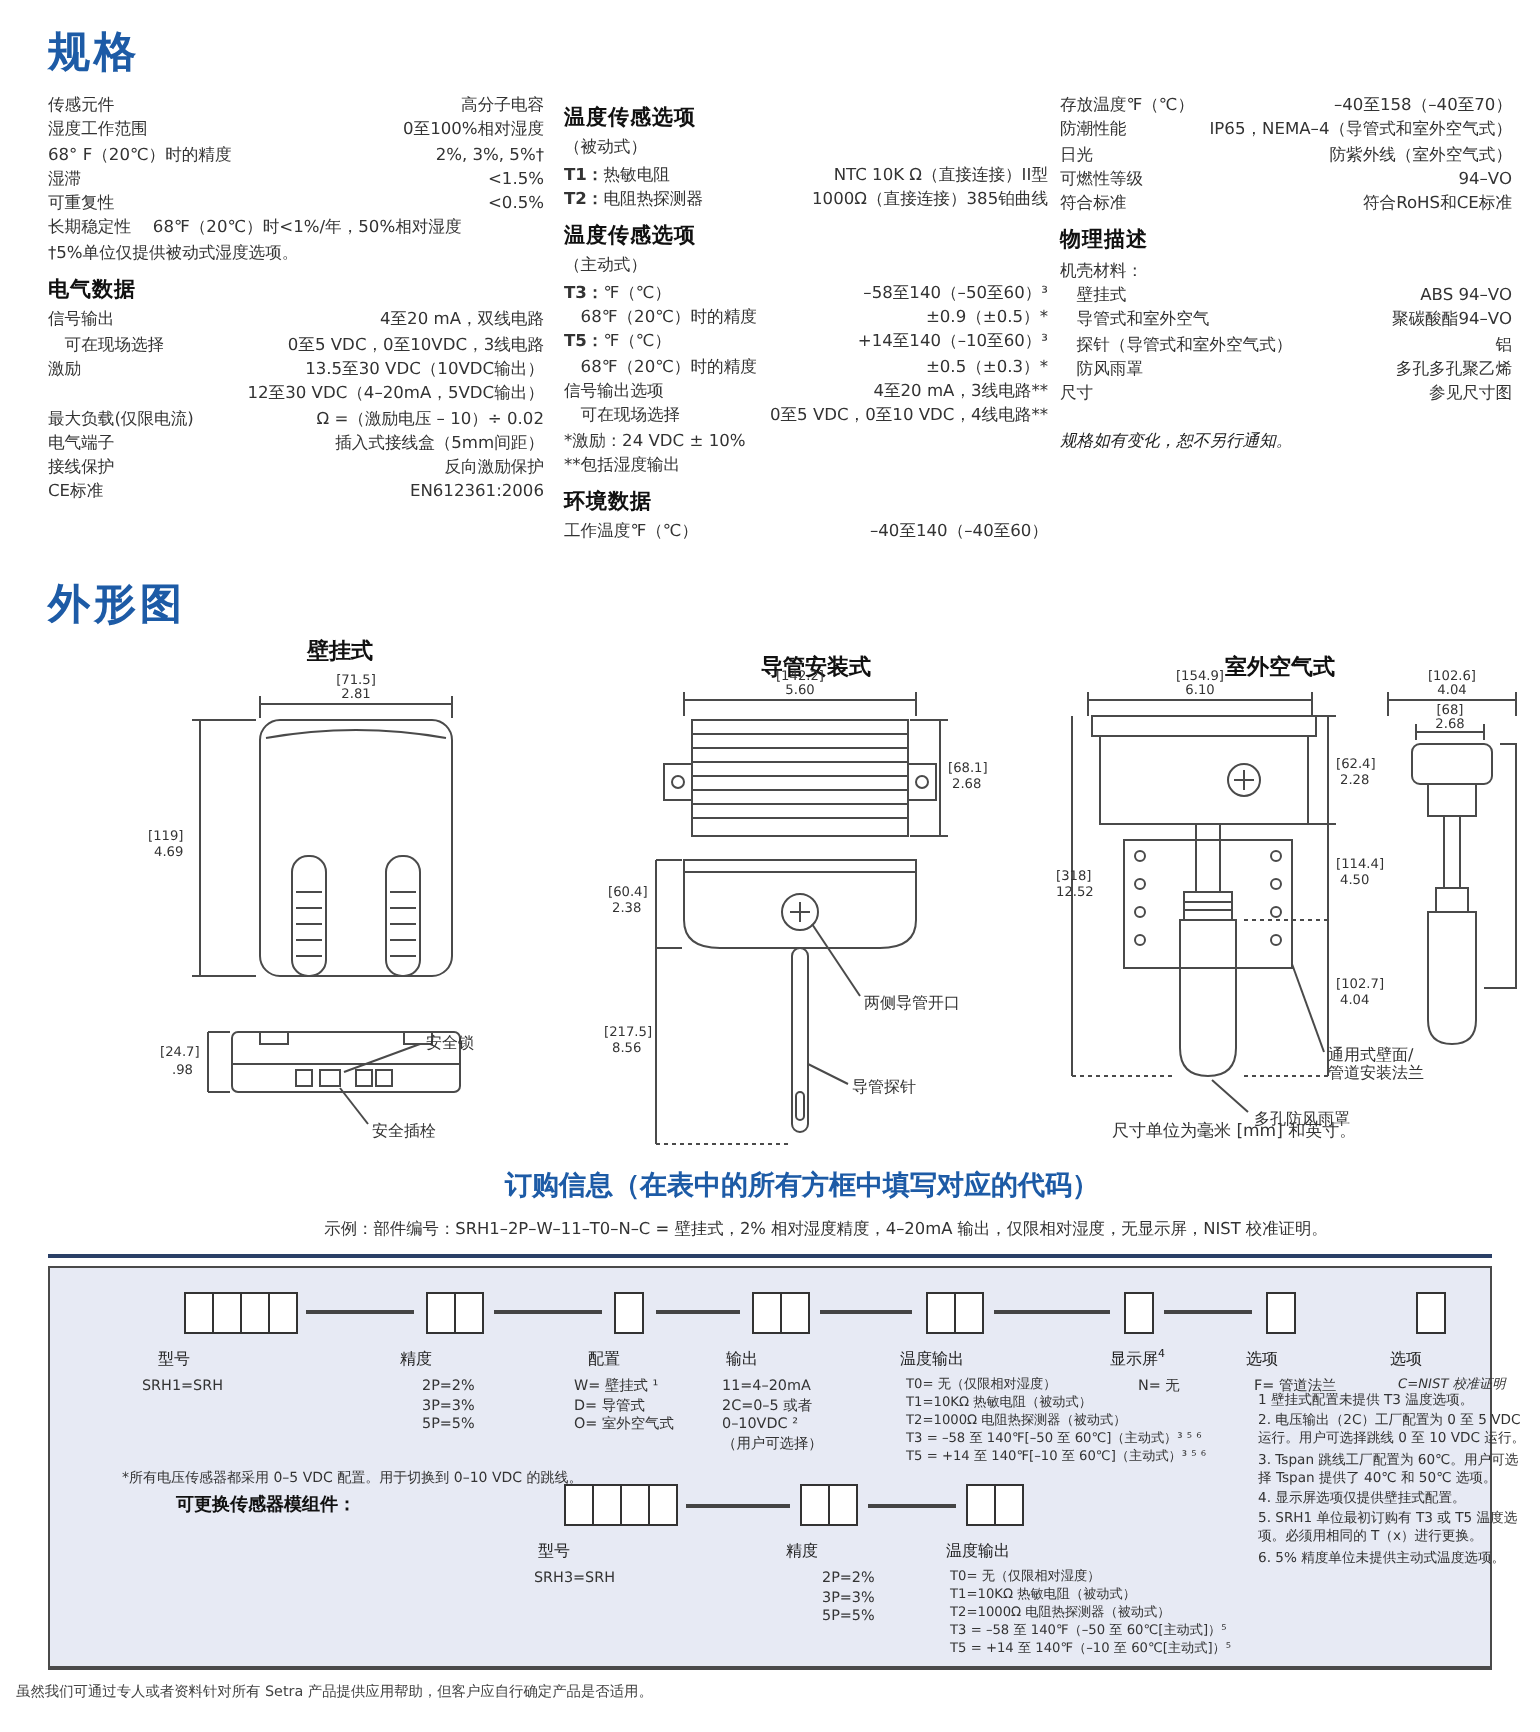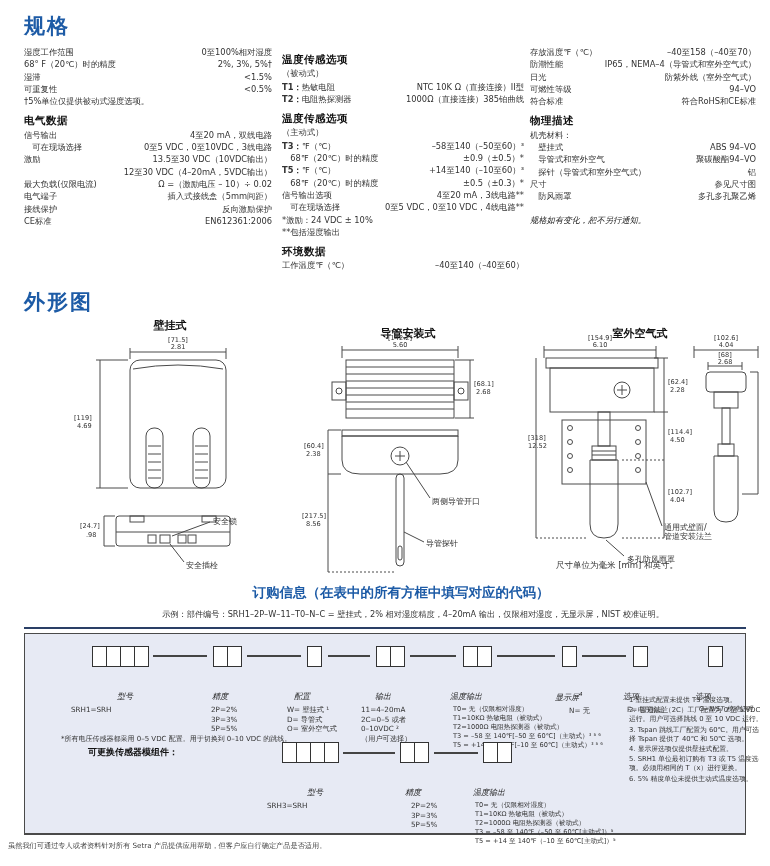--- a/index.html
+++ b/index.html
@@ -23,56 +23,61 @@
   
   .h-order{position:absolute;width:100%;text-align:center;font-size:13.5px;font-weight:bold;color:#1d5ba6;padding-left:16px;}
   .example{position:absolute;width:100%;text-align:center;font-size:8.2px;color:#333;margin-left:28px;}
   .rule{position:absolute;left:24px;width:722px;height:2px;background:#2a3f66;}
   .obox-frame{position:absolute;left:24px;top:633px;width:720px;height:199px;background:#e7eaf4;
               border:1px solid #4a4a4a;border-bottom-width:2px;}
   .ocol{position:absolute;top:12px;}
   .ocol2{position:absolute;top:108px;}
   .obxrow{display:flex;}
   .codebox{width:13px;height:19px;background:#fff;border:1px solid #333;margin-left:-1px;}
-  .olabel{font-size:8px;color:#222;margin-top:24px;text-align:right;font-style:italic;}
+  .olabel{font-size:8px;color:#222;margin-top:7px;text-align:left;}
   .olabel sup{font-size:5.5px;}
   .ovals{margin-top:3px;font-size:7.2px;line-height:9.5px;color:#333;}
   .oval{white-space:nowrap;}
   .dash{position:absolute;height:2px;background:#444;}
   .lfoot{position:absolute;font-size:7px;color:#333;}
   .rep-h{position:absolute;font-size:9px;font-weight:bold;color:#111;margin-left:27px;}
   .rep-ex{position:absolute;font-size:7.2px;color:#333;}
   .fnotes{position:absolute;font-size:6.8px;line-height:9.2px;color:#333;}
   .fnote{margin-bottom:1px;}
   .footer{position:absolute;font-size:7.2px;color:#444;}
   .ovals.small{font-size:6.6px;line-height:9px;}
 </style>
 </head>
 <body>
 
 <div class="page">
 
   <div class="h-main" style="left:24px;top:12px;">规格</div>
   <div class="spec-col" style="left:24px;top:46px;width:248px;">
       <div class="srow">
+        <span class="sl">传感元件</span>
+        <span class="sv">高分子电容</span>
+      </div>
+      <div class="srow">
         <span class="sl">湿度工作范围</span>
         <span class="sv">0至100%相对湿度</span>
       </div>
       <div class="srow">
         <span class="sl">68° F（20℃）时的精度</span>
         <span class="sv">2%, 3%, 5%†</span>
       </div>
       <div class="srow">
         <span class="sl">湿滞</span>
         <span class="sv">&lt;1.5%</span>
       </div>
       <div class="srow">
         <span class="sl">可重复性</span>
         <span class="sv">&lt;0.5%</span>
       </div>
+      <div class="sline">长期稳定性　 68℉（20℃）时&lt;1%/年，50%相对湿度</div>
       <div class="sline">†5%单位仅提供被动式湿度选项。</div>
       <div class="sh">电气数据</div>
       <div class="srow">
         <span class="sl">信号输出</span>
         <span class="sv">4至20 mA，双线电路</span>
       </div>
       <div class="srow">
         <span class="sl">　可在现场选择</span>
         <span class="sv">0至5 VDC，0至10VDC，3线电路</span>
       </div>
@@ -178,26 +183,26 @@
       </div>
       <div class="srow">
         <span class="sl">　导管式和室外空气</span>
         <span class="sv">聚碳酸酯94–VO</span>
       </div>
       <div class="srow">
         <span class="sl">　探针（导管式和室外空气式）</span>
         <span class="sv">铝</span>
       </div>
       <div class="srow">
+        <span class="sl">　防风雨罩</span>
+        <span class="sv">多孔多孔聚乙烯</span>
+      </div>
+      <div class="srow">
         <span class="sl">尺寸</span>
         <span class="sv">参见尺寸图</span>
-      </div>
-      <div class="srow">
-        <span class="sl">　防风雨罩</span>
-        <span class="sv">多孔多孔聚乙烯</span>
       </div>
       <div class="sit">规格如有变化，恕不另行通知。</div>
     </div>
 
   <div class="h-main" style="left:24px;top:288px;">外形图</div>
 
   <div class="draw-title" style="left:95px;top:318px;width:150px;">壁挂式</div>
   <div class="draw-title" style="left:333px;top:326px;width:150px;">导管安装式</div>
   <div class="draw-title" style="left:565px;top:326px;width:150px;">室外空气式</div>
 

